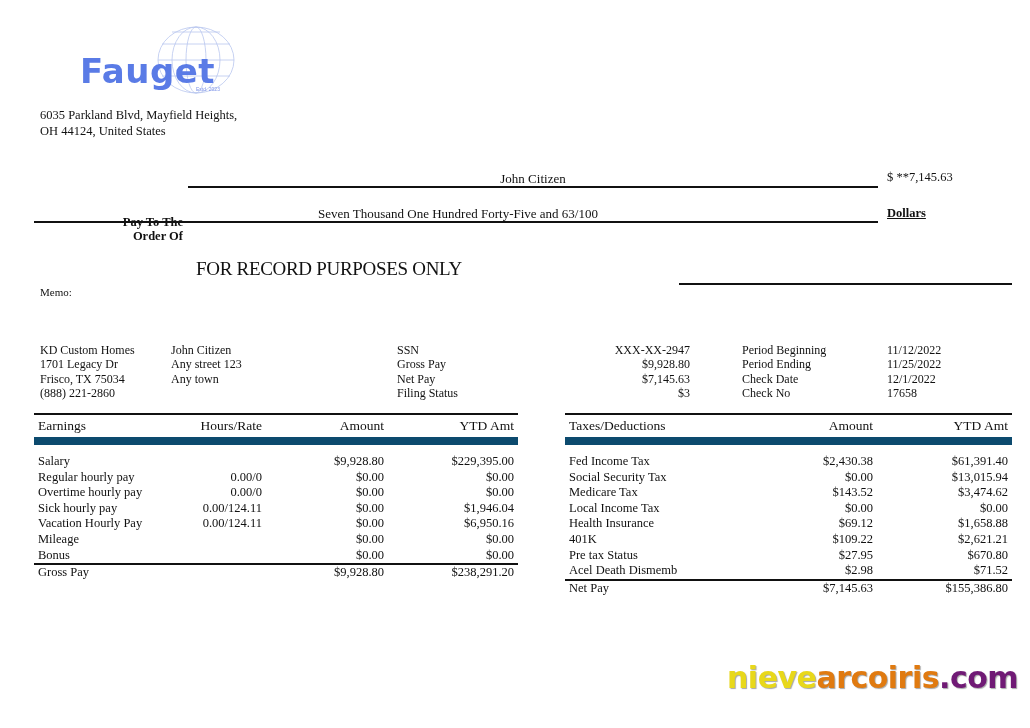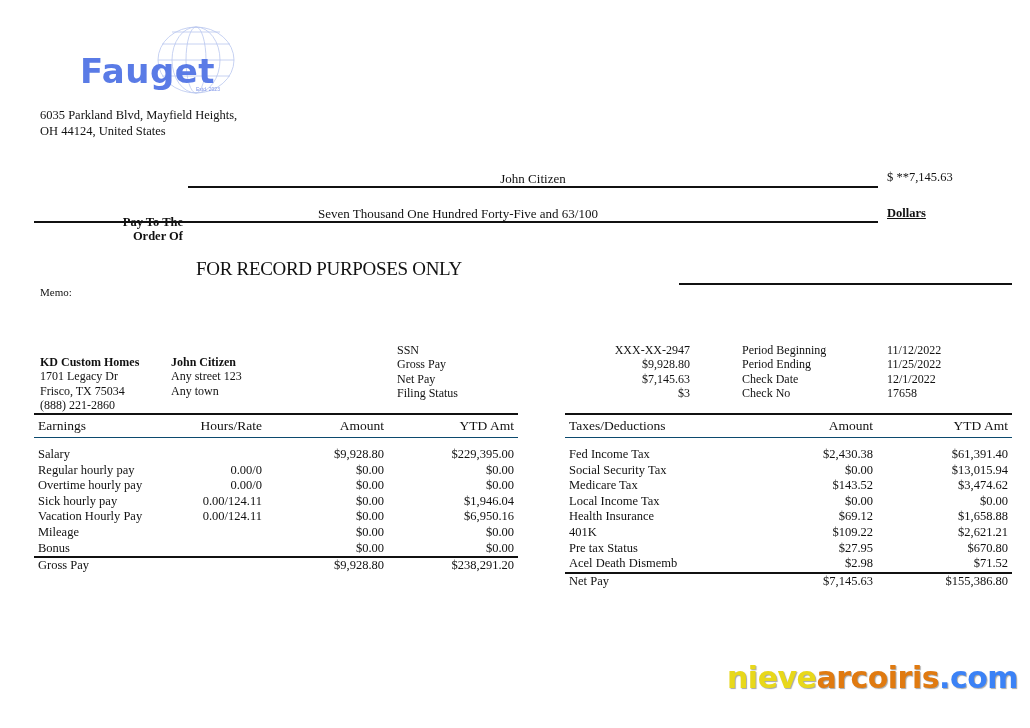--- a/index.html
+++ b/index.html
@@ -16,24 +16,24 @@
   .payee { left:188px; top:171px; width:690px; text-align:center; font-size:13px; }
   .amount-box { left:887px; top:170px; font-size:12.5px; }
   .words-line { left:34px; top:221px; width:844px; border-top:2px solid #111; }
   .words { left:188px; top:206px; width:540px; text-align:center; font-size:13px; }
   .dollars { left:887px; top:206px; font-weight:bold; font-size:12.5px;text-decoration:underline; }
   .memo-label { left:40px; top:286px; font-size:11px; }
   .memo { left:196px; top:258px; font-size:19px; letter-spacing:-0.3px; }
   .sig-line { left:679px; top:283px; width:333px; border-top:2px solid #111; }
   .info { font-size:12px; line-height:14.3px; top:343px; }
   .info div { white-space:nowrap; }
-  .b { font-weight:bold;margin-top:12px; }
+  .b { font-weight:normal; }
   .r { text-align:right; }
   table.t { position:absolute; border-collapse:collapse; font-size:12.5px; }
-  table.t th { font-weight:normal; font-size:13.5px; padding:0 4px; height:22px; border-top:2px solid #111; border-bottom:1px solid #0c4a6e; }
+  table.t th { font-weight:normal; font-size:13.5px; padding:0 4px; height:22px; border-top:2px solid #111; border-bottom:8px solid #0c4a6e; }
   table.t td { padding:0 4px; height:15.6px; line-height:15.6px; white-space:nowrap; }
   table.t tr.spacer td { height:9px; }
   table.t tr.total td { border-top:2px solid #111; }
   .watermark { left:727px; top:660px; font-family:"DejaVu Sans","Liberation Sans",sans-serif; font-weight:bold; font-size:30px;
                letter-spacing:-0.5px; text-shadow:1px 1px 1px rgba(0,0,0,0.35); }
 </style>
 </head>
 <body>
 
 <div class="abs logo">
@@ -234,14 +234,14 @@
       </tr>
   <tr class="total">
         <td>Net Pay</td>
         <td class="r">$7,145.63</td>
         <td class="r">$155,386.80</td>
       </tr>
 </tbody>
   </table>
 
 <div class="abs watermark">
-  <span style="color:#e8d81a">nieve</span><span style="color:#e07a10">arcoiris</span><span style="color:#3b82f6">.com</span>
+  <span style="color:#e8d81a">nieve</span><span style="color:#e07a10">arcoiris</span><span style="color:#701a75">.com</span>
 </div>
 
 </body></html>

